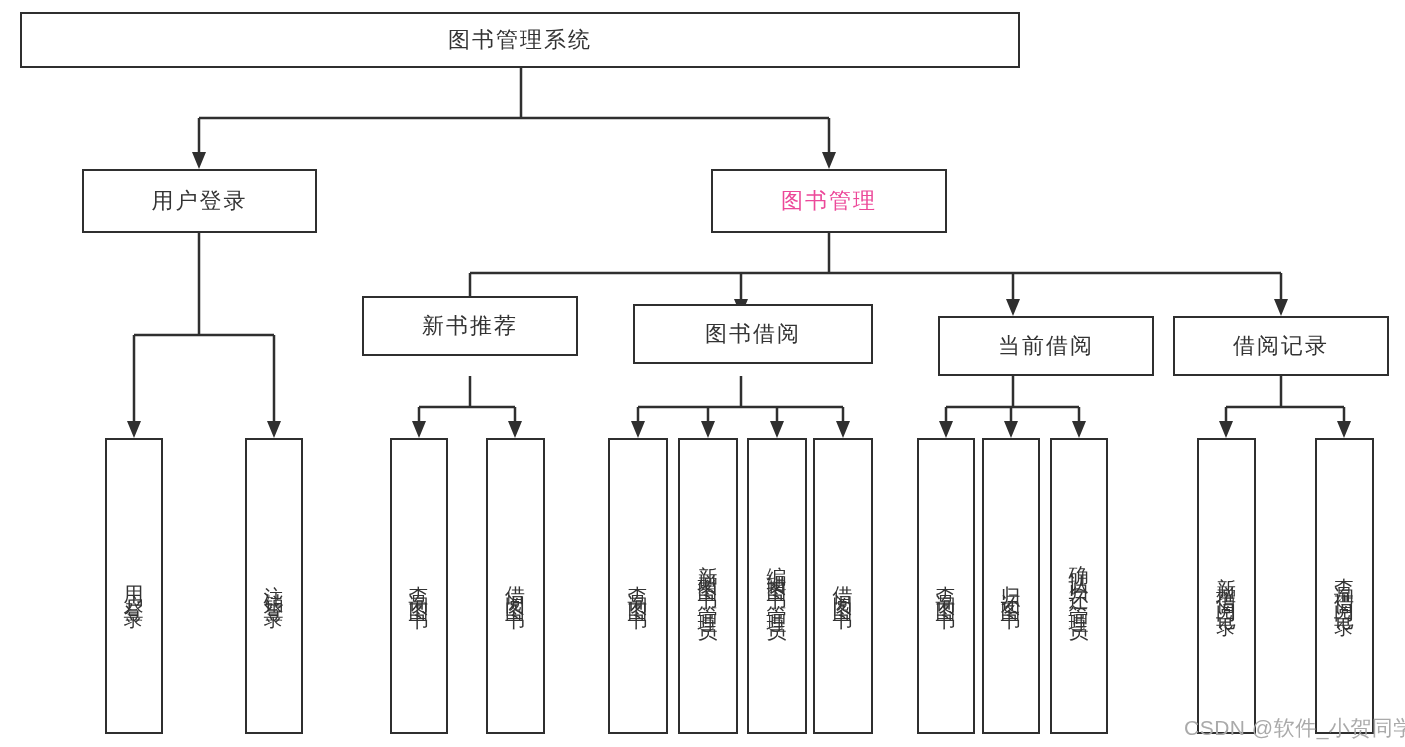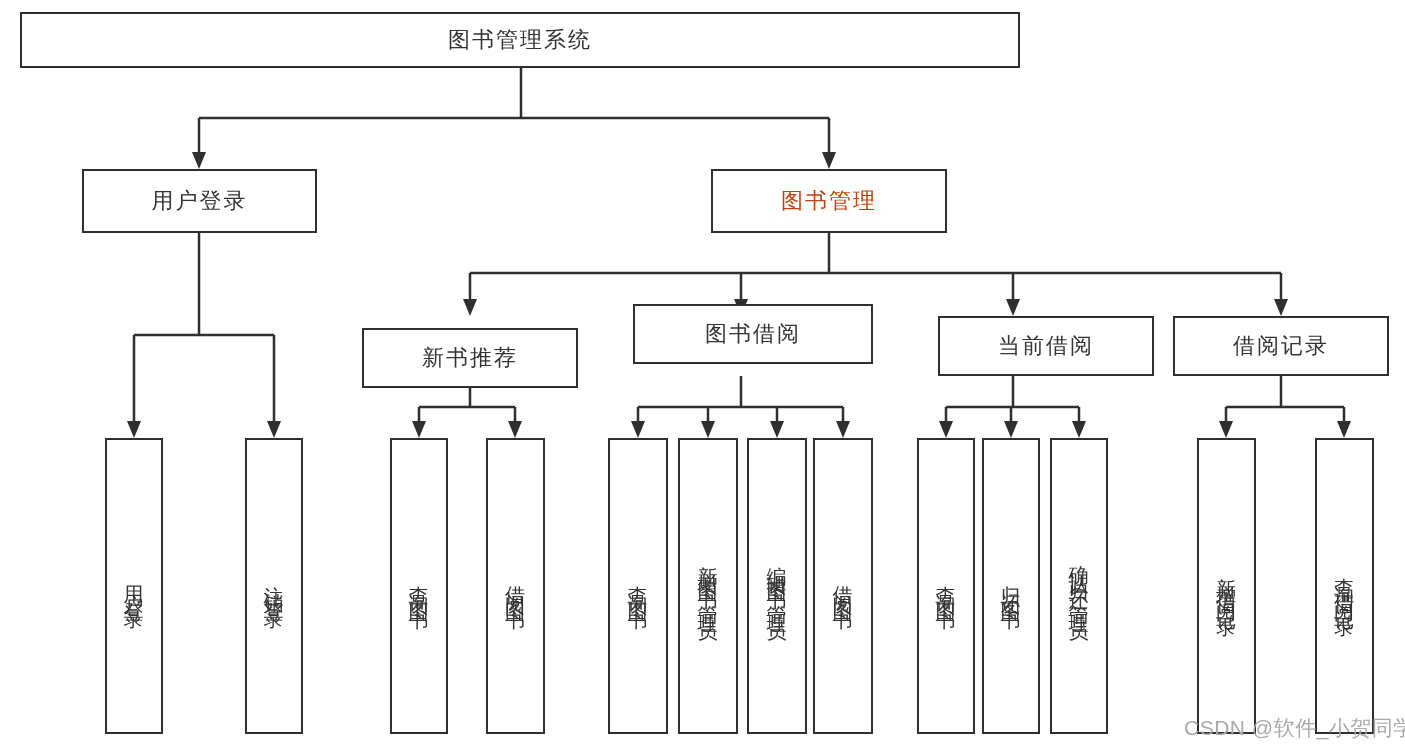--- a/index.html
+++ b/index.html
@@ -52,23 +52,23 @@
          M470 376 V407 M419 407 H515 M419 407 V424 M515 407 V424
          M741 376 V407 M638 407 H843 M638 407 V424 M708 407 V424 M777 407 V424 M843 407 V424
          M1013 376 V407 M946 407 H1079 M946 407 V424 M1011 407 V424 M1079 407 V424
          M1281 376 V407 M1226 407 H1344 M1226 407 V424 M1344 407 V424"></path>
     <path id="conn-arrows" fill="#2f2f2f" d="M192 152 L206 152 L199 169 Z M822 152 L836 152 L829 169 Z M127 421 L141 421 L134 438 Z M267 421 L281 421 L274 438 Z M463 299 L477 299 L470 316 Z M734 299 L748 299 L741 316 Z M1006 299 L1020 299 L1013 316 Z M1274 299 L1288 299 L1281 316 Z M412 421 L426 421 L419 438 Z M508 421 L522 421 L515 438 Z M631 421 L645 421 L638 438 Z M701 421 L715 421 L708 438 Z M770 421 L784 421 L777 438 Z M836 421 L850 421 L843 438 Z M939 421 L953 421 L946 438 Z M1004 421 L1018 421 L1011 438 Z M1072 421 L1086 421 L1079 438 Z M1219 421 L1233 421 L1226 438 Z M1337 421 L1351 421 L1344 438 Z"></path>
   </svg>
 
   <div class="box h-box" style="left: 20px; top: 12px; width: 1000px; height: 56px; border-color: rgb(47, 47, 47); color: rgb(51, 51, 51);">图书管理系统</div>
 
   <div class="box h-box" style="left: 82px; top: 169px; width: 235px; height: 64px; border-color: rgb(47, 47, 47); color: rgb(51, 51, 51);">用户登录</div>
-  <div class="box h-box" style="left: 711px; top: 169px; width: 236px; height: 64px; border-color: rgb(47, 47, 47); color: #c2410c;">图书管理</div>
+  <div class="box h-box" style="left: 711px; top: 169px; width: 236px; height: 64px; border-color: rgb(47, 47, 47); color: #ec4899;">图书管理</div>
 
-  <div class="box h-box" style="left: 362px; top: 328px; width: 216px; height: 60px; border-color: rgb(47, 47, 47); color: rgb(51, 51, 51);">新书推荐</div>
+  <div class="box h-box" style="left: 362px; top: 296px; width: 216px; height: 60px; border-color: rgb(47, 47, 47); color: rgb(51, 51, 51);">新书推荐</div>
   <div class="box h-box" style="left: 633px; top: 304px; width: 240px; height: 60px; border-color: rgb(47, 47, 47); color: rgb(51, 51, 51);">图书借阅</div>
   <div class="box h-box" style="left: 905px; top: 316px; width: 216px; height: 60px; border-color: rgb(47, 47, 47); color: rgb(51, 51, 51); margin-left: 33px;">当前借阅</div>
   <div class="box h-box" style="left: 1173px; top: 316px; width: 216px; height: 60px; border-color: rgb(47, 47, 47); color: rgb(51, 51, 51);">借阅记录</div>
 
   <div class="box v-box" style="left: 105px; top: 438px; width: 58px; height: 296px; border-color: rgb(47, 47, 47); color: rgb(51, 51, 51);">
     <span class="vtext">用户登录</span>
   </div>
   <div class="box v-box" style="left: 245px; top: 438px; width: 58px; height: 296px; border-color: rgb(47, 47, 47); color: rgb(51, 51, 51);">
     <span class="vtext">注销登录</span>
   </div>

